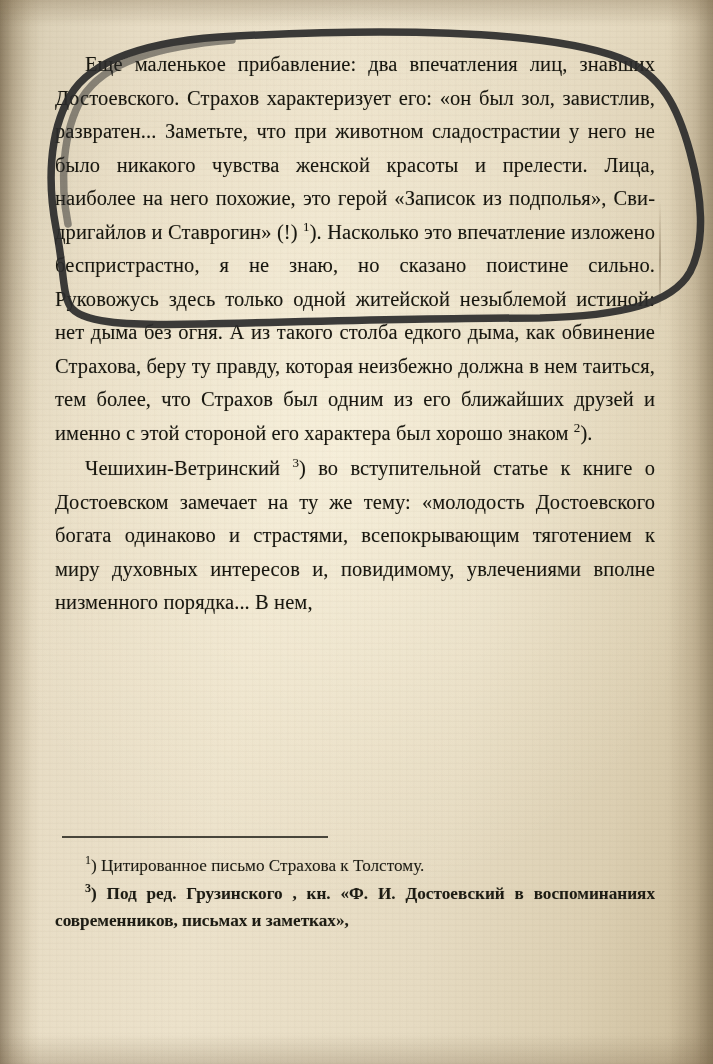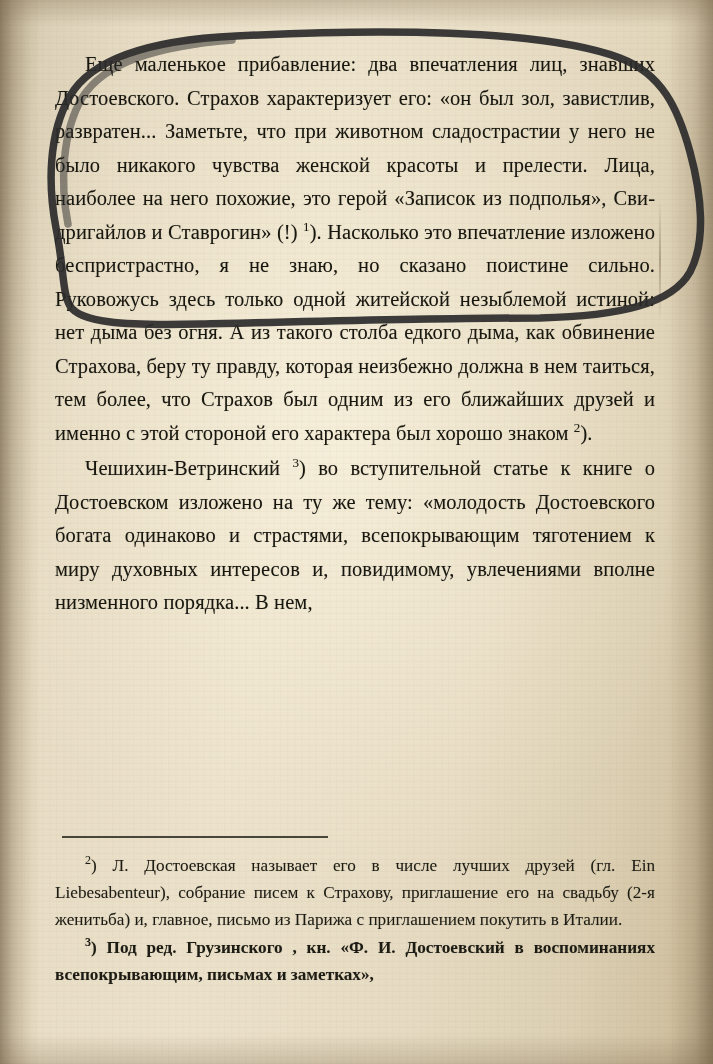--- a/index.html
+++ b/index.html
@@ -165,29 +165,29 @@
   <div id="gutter-right"></div>
   <div id="edge-top"></div>
   <div id="edge-bottom"></div>
   <div id="crease"></div>
   <div id="grain"></div>
 
   <div id="text-col">
 
     <p class="para indent"><span>Еще маленькое прибавление: два впечатле­ния лиц, знавших Достоевского. Страхов харак­теризует его: «он был зол, завистлив, развра­тен... Заметьте, что </span><span class="it">при животном сладостра­стии</span><span> у него не было никакого чувства женской красоты и прелести. Лица, наиболее на него по­хожие, это герой «Записок из подполья», Сви­дригайлов и Ставрогин» (!) </span><span class="sup">1</span><span>). Насколько это впечатление изложено беспристрастно, я не знаю, но сказано поистине сильно. Руковожусь здесь только одной житейской незыблемой истиной: нет дыма без огня. А из такого столба едкого дыма, как обвинение Страхова, беру ту правду, которая неизбежно должна в нем таиться, тем более, что Страхов был одним из его ближай­ших друзей и именно с этой стороной его ха­рактера был хорошо знаком </span><span class="sup">2</span><span>).</span></p>
 
-    <p class="para indent"><span>Чешихин-Ветринский </span><span class="sup">3</span><span>) во вступительной статье к книге о Достоевском изложено на ту же тему: «молодость Достоевского богата оди­наково и страстями, всепокрывающим тяготе­нием к миру духовных интересов и, повидимому, </span><span class="it">увлечениями вполне низменного порядка...</span><span> В нем,</span></p>
+    <p class="para indent"><span>Чешихин-Ветринский </span><span class="sup">3</span><span>) во вступительной статье к книге о Достоевском замечает на ту же тему: «молодость Достоевского богата оди­наково и страстями, всепокрывающим тяготе­нием к миру духовных интересов и, повидимому, </span><span class="it">увлечениями вполне низменного порядка...</span><span> В нем,</span></p>
 
   </div>
 
   <div id="fn-rule"></div>
 
   <div id="footnotes">
-    <p class="fn fn-ind"><span class="sup">2</span><span>) Л. Достоевская называет его в числе лучших друзей (гл. Ein Liebesabenteur), собрание писем к Стра­хову, приглашение его на свадьбу (2-я женитьба) и, главное, письмо из Парижа с приглашением покутить в Италии.</span></p>
-    <p class="fn fn-ind fn-bold"><span class="sup">3</span><span>) Под ред. Грузинского , кн. «Ф. И. Достоевский в воспоминаниях всепокрывающим, письмах и заметках»,</span></p>
+    <p class="fn fn-ind"><span class="sup">1</span><span>) Цитированное письмо Страхова к Толстому.</span></p>
+    <p class="fn fn-ind fn-bold"><span class="sup">3</span><span>) Под ред. Грузинского , кн. «Ф. И. Достоевский в воспоминаниях современников, письмах и заметках»,</span></p>
   </div>
 
   <div id="annotation">
     <svg width="713" height="1064" viewBox="0 0 713 1064" xmlns="http://www.w3.org/2000/svg">
       <g fill="none" stroke="#2b2b2b" stroke-width="7.5" stroke-linecap="round" stroke-linejoin="round" opacity="0.92">
         <path d="M 236 36
                  C 150 40, 92 58, 70 96
                  C 48 134, 48 186, 56 228
                  C 64 268, 62 292, 70 306
                  C 80 322, 120 326, 200 324

